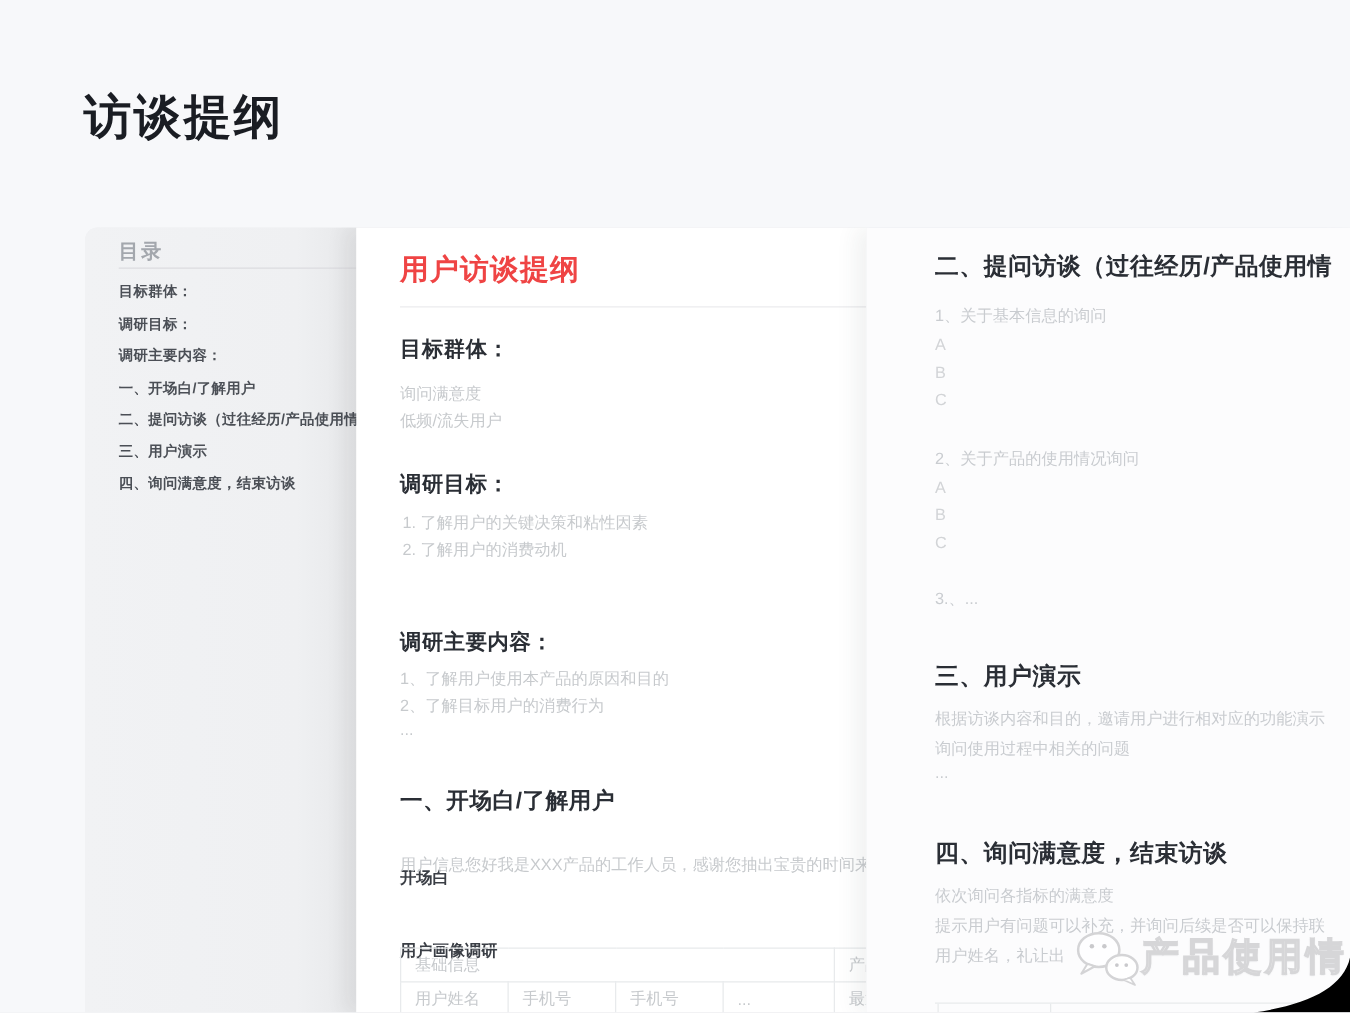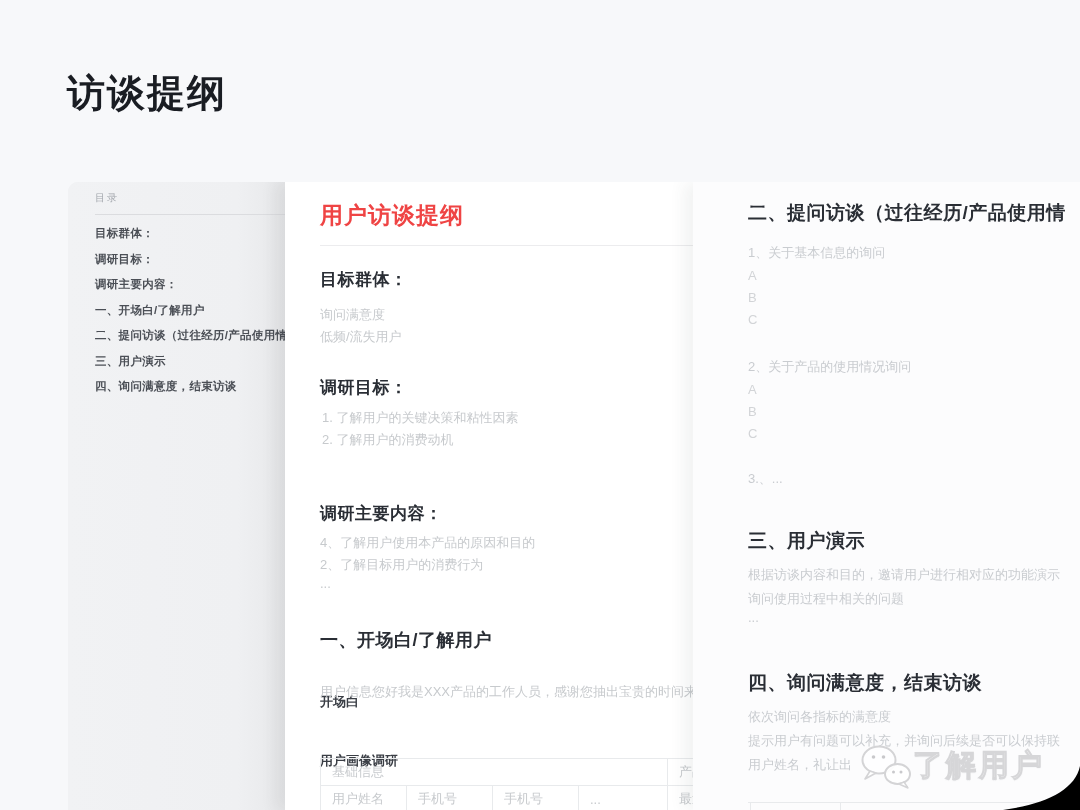--- a/index.html
+++ b/index.html
@@ -20,21 +20,21 @@
   .canvas {
     left:68px; top:182px; width:1012px; height:628px;
     background:#eff0f2; border-top-left-radius:10px; overflow:hidden;
   }
 
   
   .sidebar {
     left:0; top:0; width:217px; height:628px;
     background:linear-gradient(to right,#f1f2f4 0%,#eff0f2 78%,#e7e8ea 100%);
   }
-  .toc-label { left:27px; top:9px; font-size:10px; color:#a3a7ad; letter-spacing:2px; }
+  .toc-label { left:27px; top:9px; font-size:16px; color:#a3a7ad; letter-spacing:2px;font-weight:bold; }
   .toc-divider { left:27px; top:32px; width:190px; height:1px; background:#dbdcdf; }
   .toc-item {
     left:27px; font-size:11.5px; font-weight:700; color:#4b4f56;
     white-space:nowrap; cursor:pointer; letter-spacing:.3px;
   }
 
   
   .page-mid {
     left:217px; top:0; width:408px; height:628px; background:#ffffff;
     box-shadow:-10px 0 14px rgba(60,64,70,.08); overflow:hidden;
@@ -103,21 +103,21 @@
 
     <div class="abs doc-h2" style="top:86px">目标群体：</div>
     <div class="abs muted" style="top:124px;left:35px">询问满意度</div>
     <div class="abs muted" style="top:146px;left:35px">低频/流失用户</div>
 
     <div class="abs doc-h2" style="top:194px">调研目标：</div>
     <div class="abs muted ind" style="top:227px">1. 了解用户的关键决策和粘性因素</div>
     <div class="abs muted ind" style="top:249px">2. 了解用户的消费动机</div>
 
     <div class="abs doc-h2" style="top:320px">调研主要内容：</div>
-    <div class="abs muted" style="top:352px;left:35px">4、了解用户使用本产品的原因和目的</div>
+    <div class="abs muted" style="top:352px;left:35px">1、了解用户使用本产品的原因和目的</div>
     <div class="abs muted" style="top:374px;left:35px">2、了解目标用户的消费行为</div>
     <div class="abs muted" style="top:394px;left:35px">...</div>
 
     <div class="abs doc-h2-lg" style="top:446px">一、开场白/了解用户</div>
     <div class="abs doc-h3" style="top:479px">开场白</div>
     <div class="abs muted" style="top:501px;left:35px">用户信息您好我是XXX产品的工作人员，感谢您抽出宝贵的时间来参</div>
     <div class="abs doc-h3" style="top:538px">用户画像调研</div>
 
     <table class="abs doc-table">
       <colgroup>
@@ -179,16 +179,16 @@
 <svg class="abs watermark-icon" viewBox="0 0 56 50">
   <ellipse cx="21" cy="19" rx="16.5" ry="13.5" fill="rgba(255,255,255,0.7)" stroke="#d4d4d6" stroke-width="2"></ellipse>
   <path d="M12 30 L7 38 L18 32 Z" fill="rgba(255,255,255,0.9)" stroke="#d4d4d6" stroke-width="1.6" stroke-linejoin="round"></path>
   <circle cx="15.5" cy="16" r="1.8" fill="#c9c9cc"></circle>
   <circle cx="25.5" cy="16" r="1.8" fill="#c9c9cc"></circle>
   <ellipse cx="39.5" cy="33" rx="12.5" ry="10" fill="rgba(255,255,255,0.92)" stroke="#d4d4d6" stroke-width="2"></ellipse>
   <path d="M46 41 L50 47 L41 43 Z" fill="rgba(255,255,255,0.95)" stroke="#d4d4d6" stroke-width="1.4" stroke-linejoin="round"></path>
   <circle cx="35.5" cy="31" r="1.5" fill="#c9c9cc"></circle>
   <circle cx="43" cy="31" r="1.5" fill="#c9c9cc"></circle>
 </svg>
-<div class="abs watermark-text">了解用户</div>
+<div class="abs watermark-text">产品使用情</div>
 <svg class="abs corner-swoosh" viewBox="0 0 80 44" preserveAspectRatio="none">
   <path d="M80,0 C75,24 46,38 3,44 L80,44 Z" fill="#000000"></path>
 </svg>
 
 </body></html>

